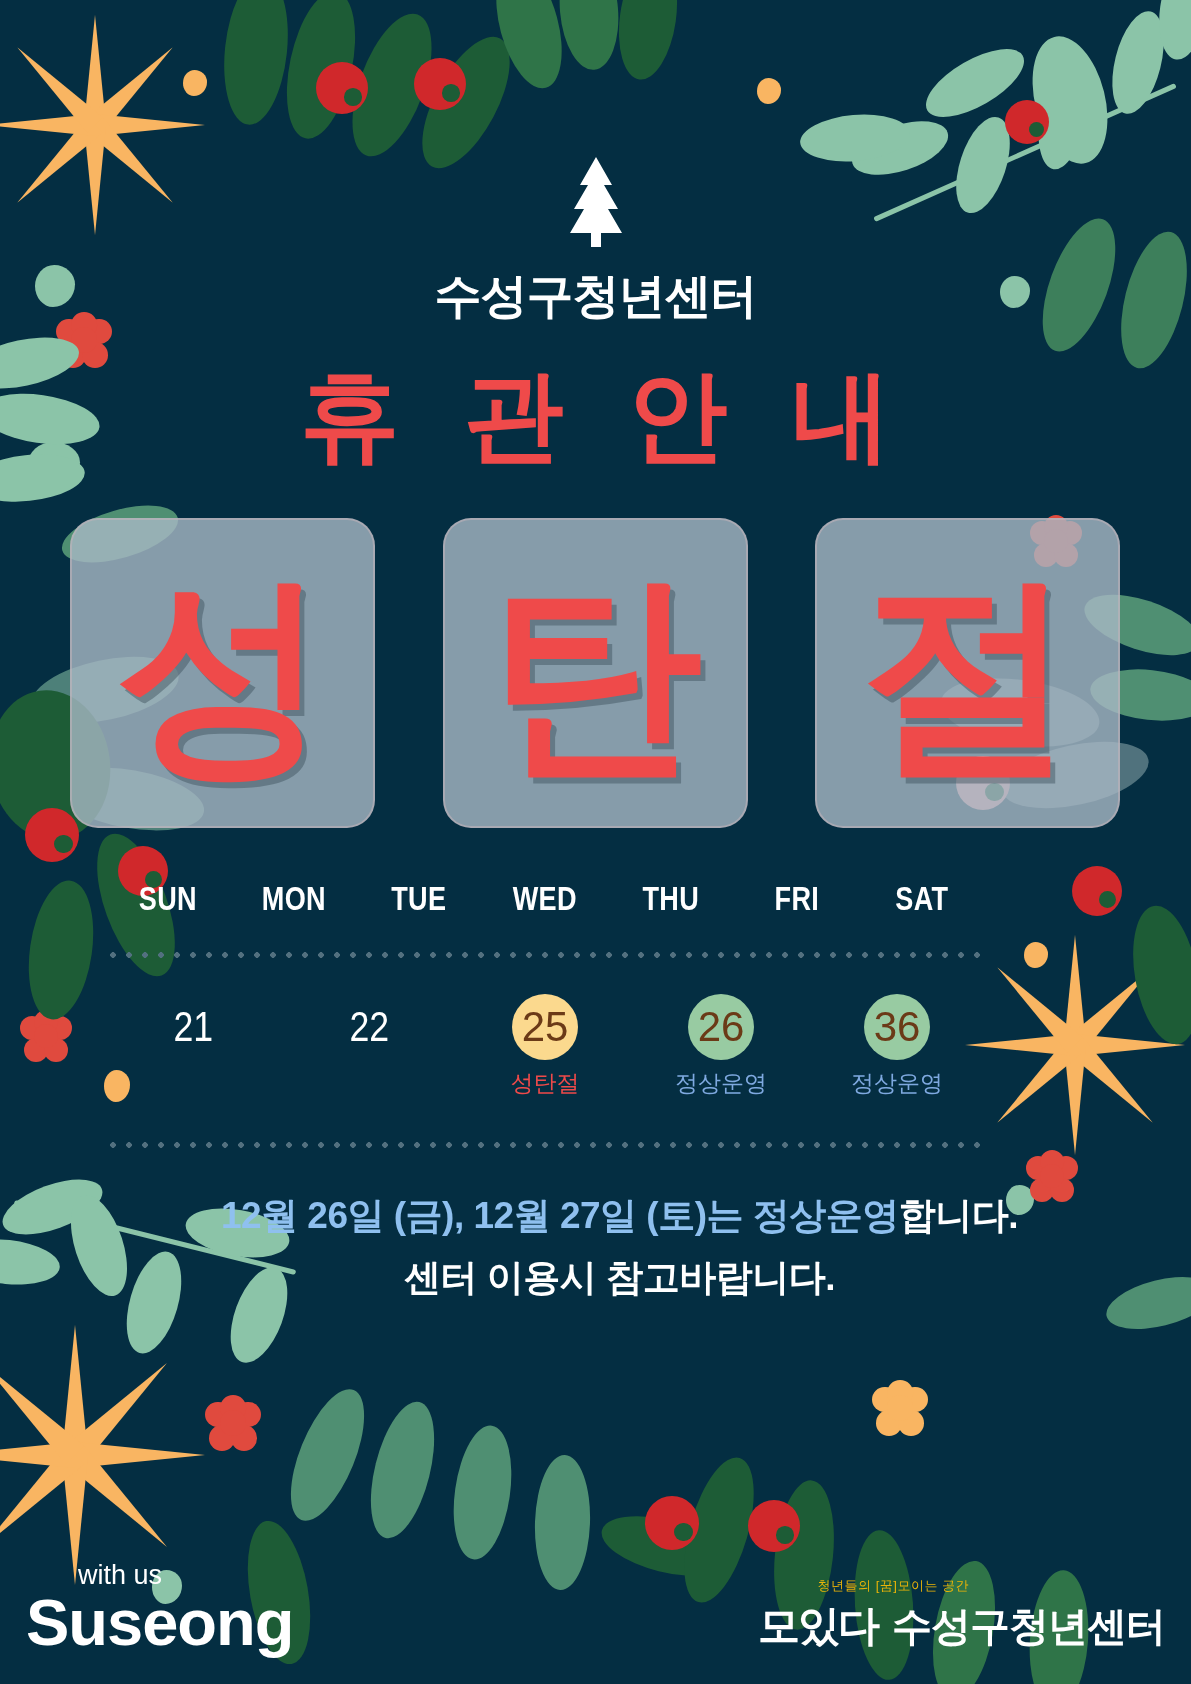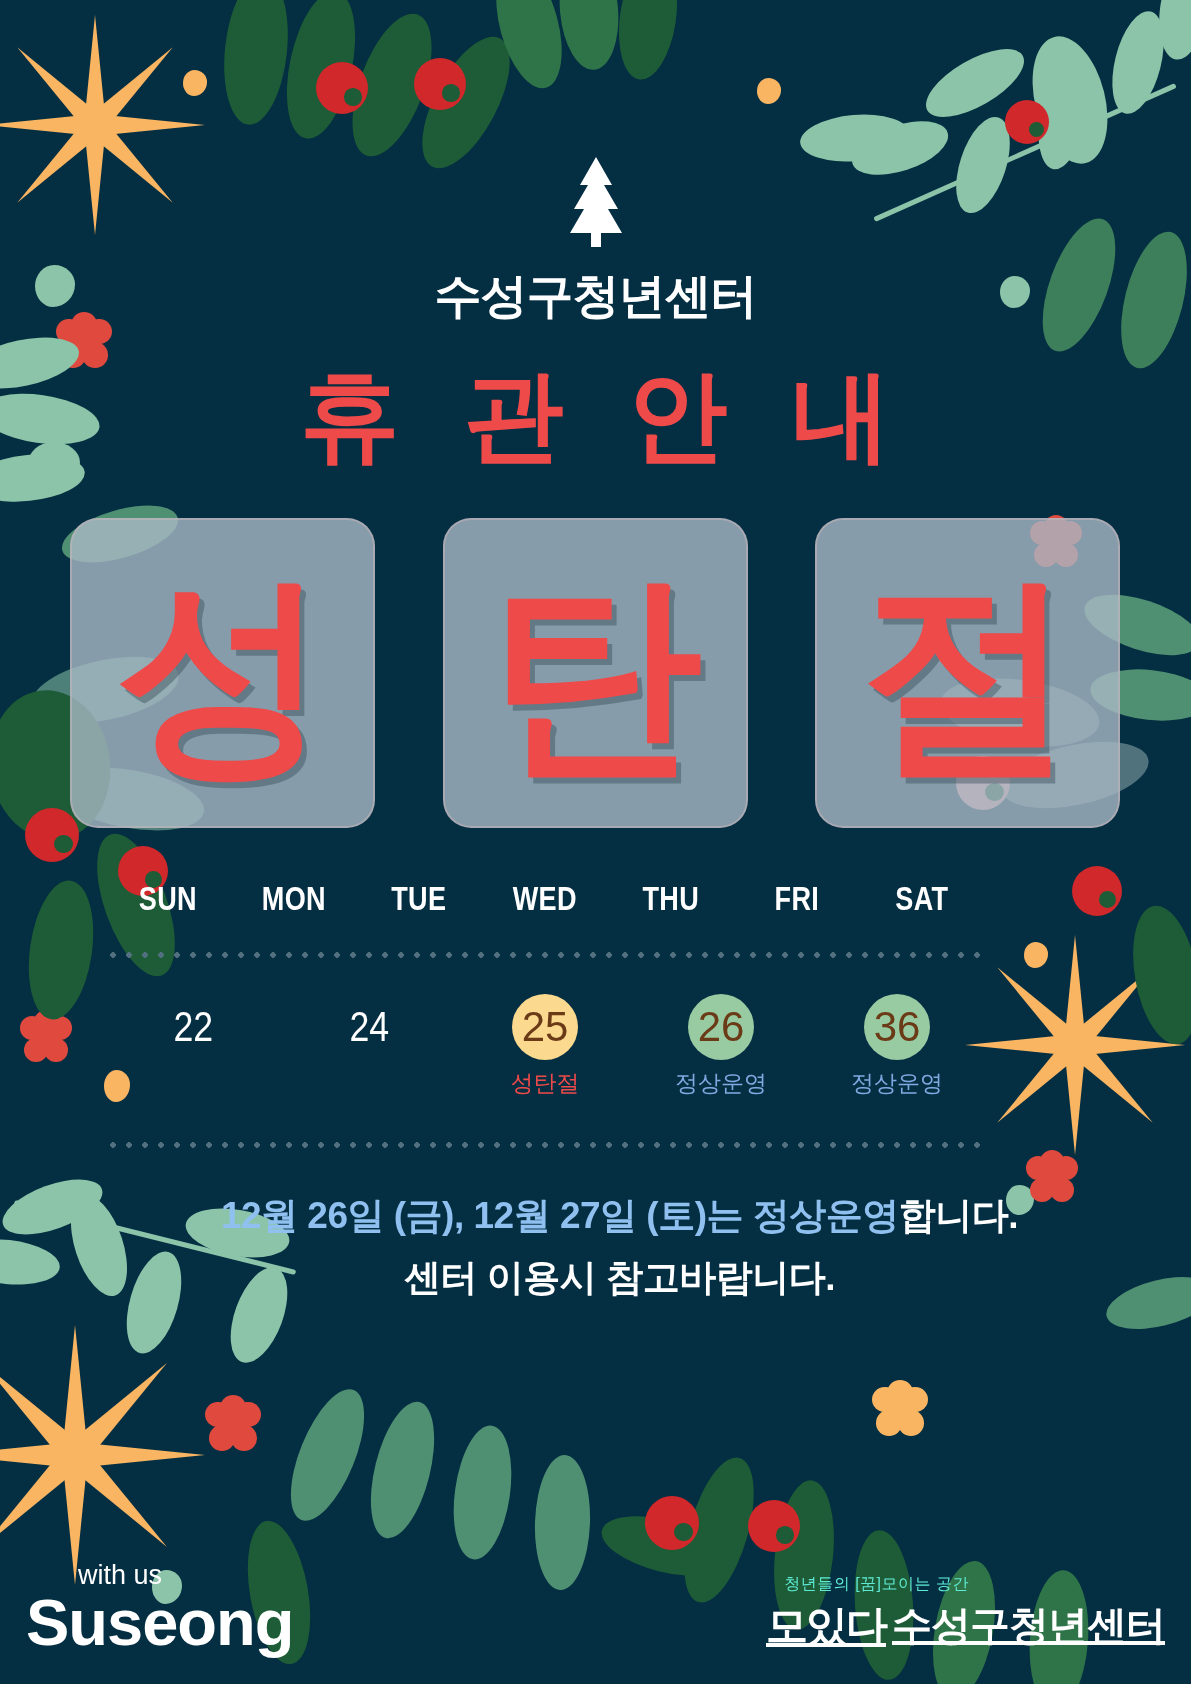--- a/index.html
+++ b/index.html
@@ -249,32 +249,31 @@
     line-height: 1.06;
   }
 
   .logo-right {
     position: absolute;
     right: 26px;
     bottom: 30px;
     text-align: right;
   }
   .logo-right .tagline {
-    font-size: 16px;
-    color: #5eead4;
+    font-size: 13px;
+    color: #eab308;
     letter-spacing: 0.5px;
     margin-bottom: 3px;
     margin-right: 196px;
     white-space: nowrap;
   }
   .logo-right .lr-row {
     display: flex;
-    align-items: flex-start;
-    gap: 6px;
-    text-decoration: underline;
+    align-items: flex-end;
+    gap: 14px;
   }
   .logo-right .moim {
     font-size: 42px;
     font-weight: 700;
     color: #ffffff;
     letter-spacing: -2px;
   }
   .logo-right .rname {
     font-size: 40px;
     font-weight: 700;
@@ -501,25 +500,25 @@
           </div>
         <div class="cal-cell">
             <div class="dow">SAT</div>
           </div>
       </div>
 
       <div class="dots"></div>
 
       <div class="cal-row cal-dates">
         <div class="cal-cell">
-          <div class="daynum">22</div>
+          <div class="daynum">21</div>
           <div class="day-note"></div>
         </div>
         <div class="cal-cell">
-          <div class="daynum">24</div>
+          <div class="daynum">22</div>
           <div class="day-note"></div>
         </div>
         <div class="cal-cell">
           <div class="daynum badge badge-holiday">25</div>
           <div class="day-note note-holiday">성탄절</div>
         </div>
         <div class="cal-cell">
           <div class="daynum badge badge-open">26</div>
           <div class="day-note note-open">정상운영</div>
         </div>

